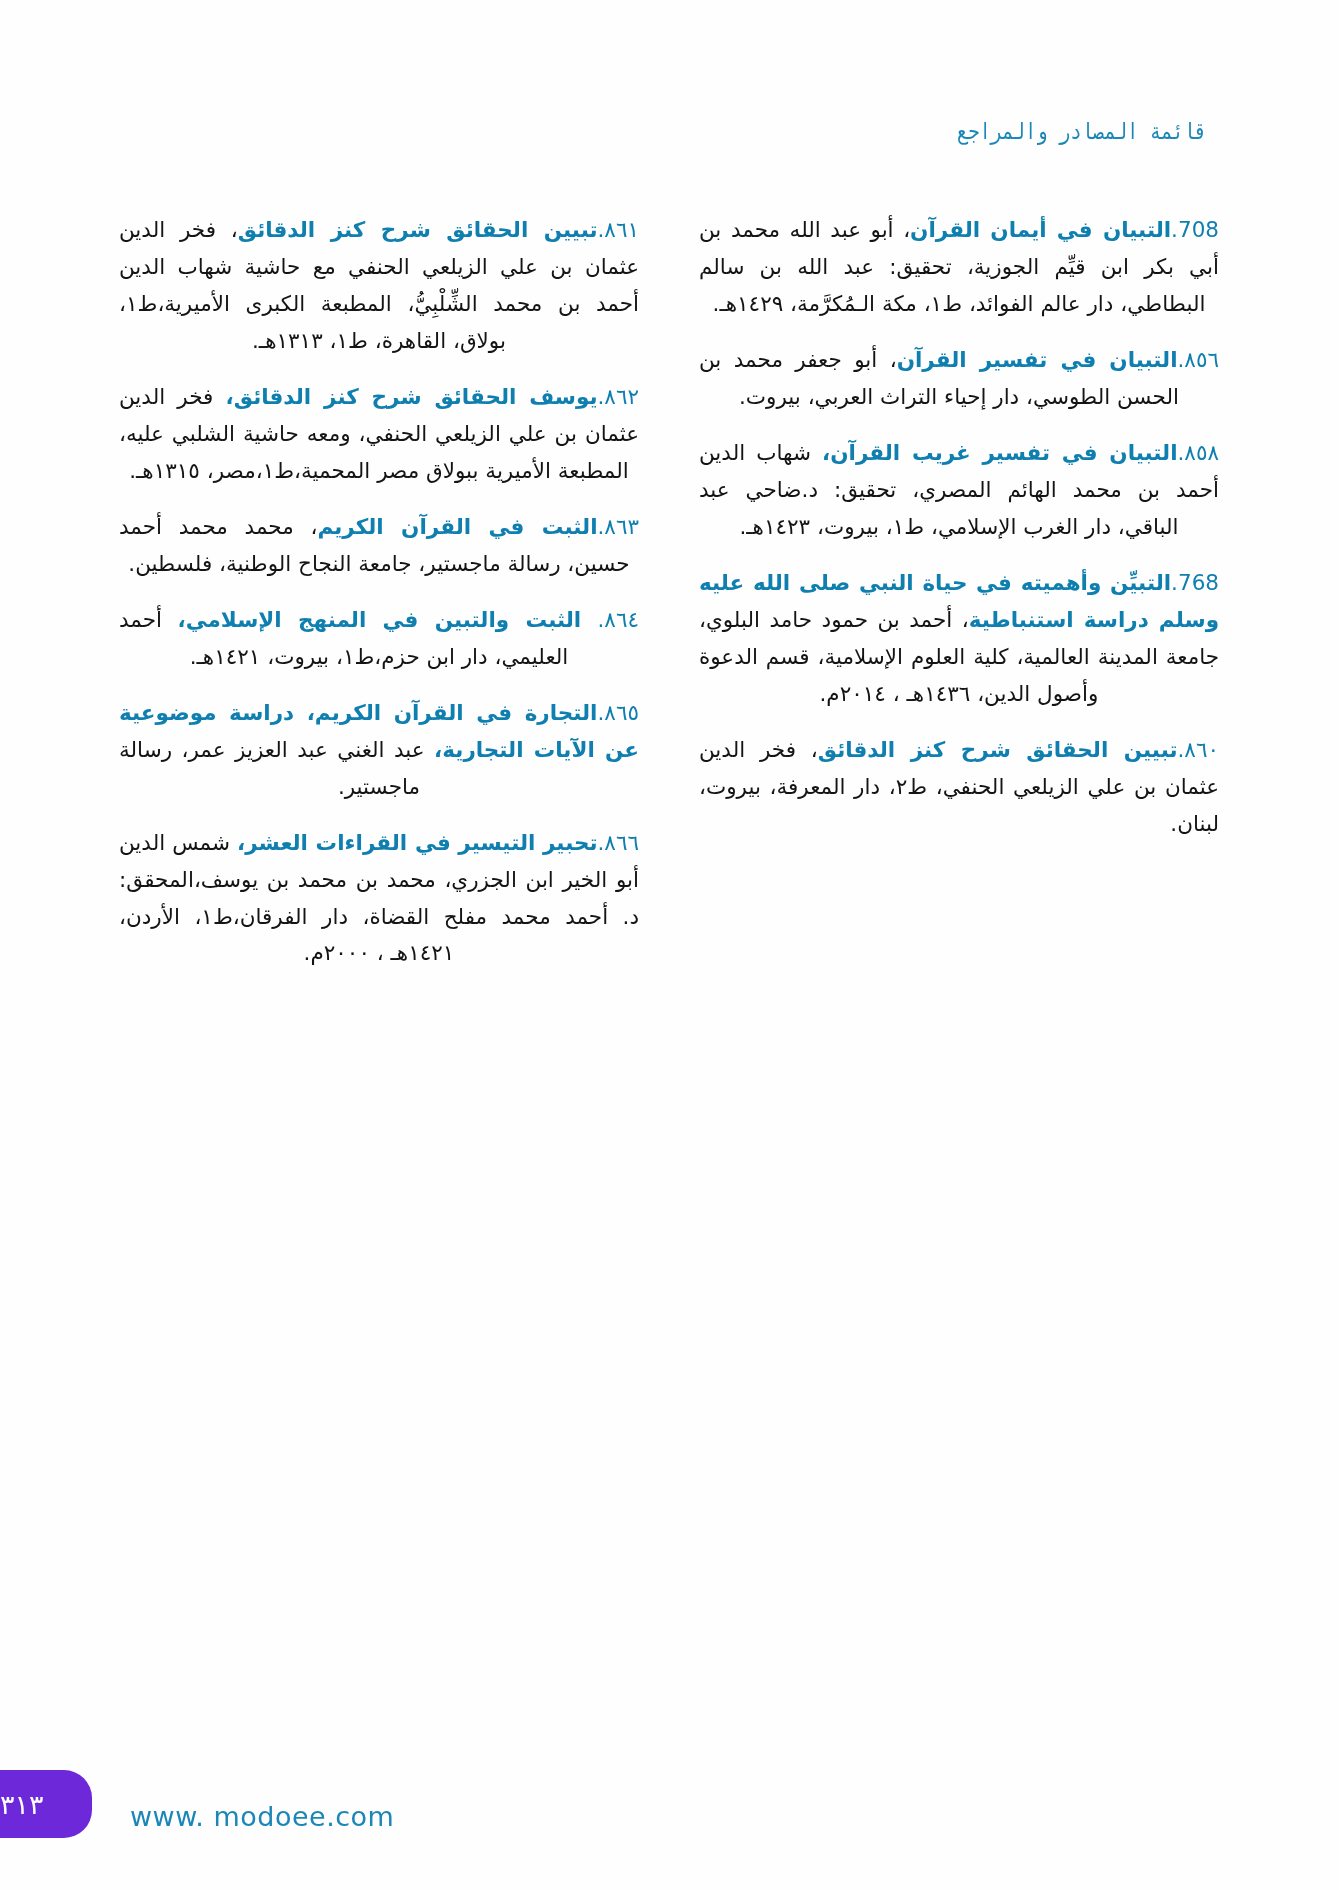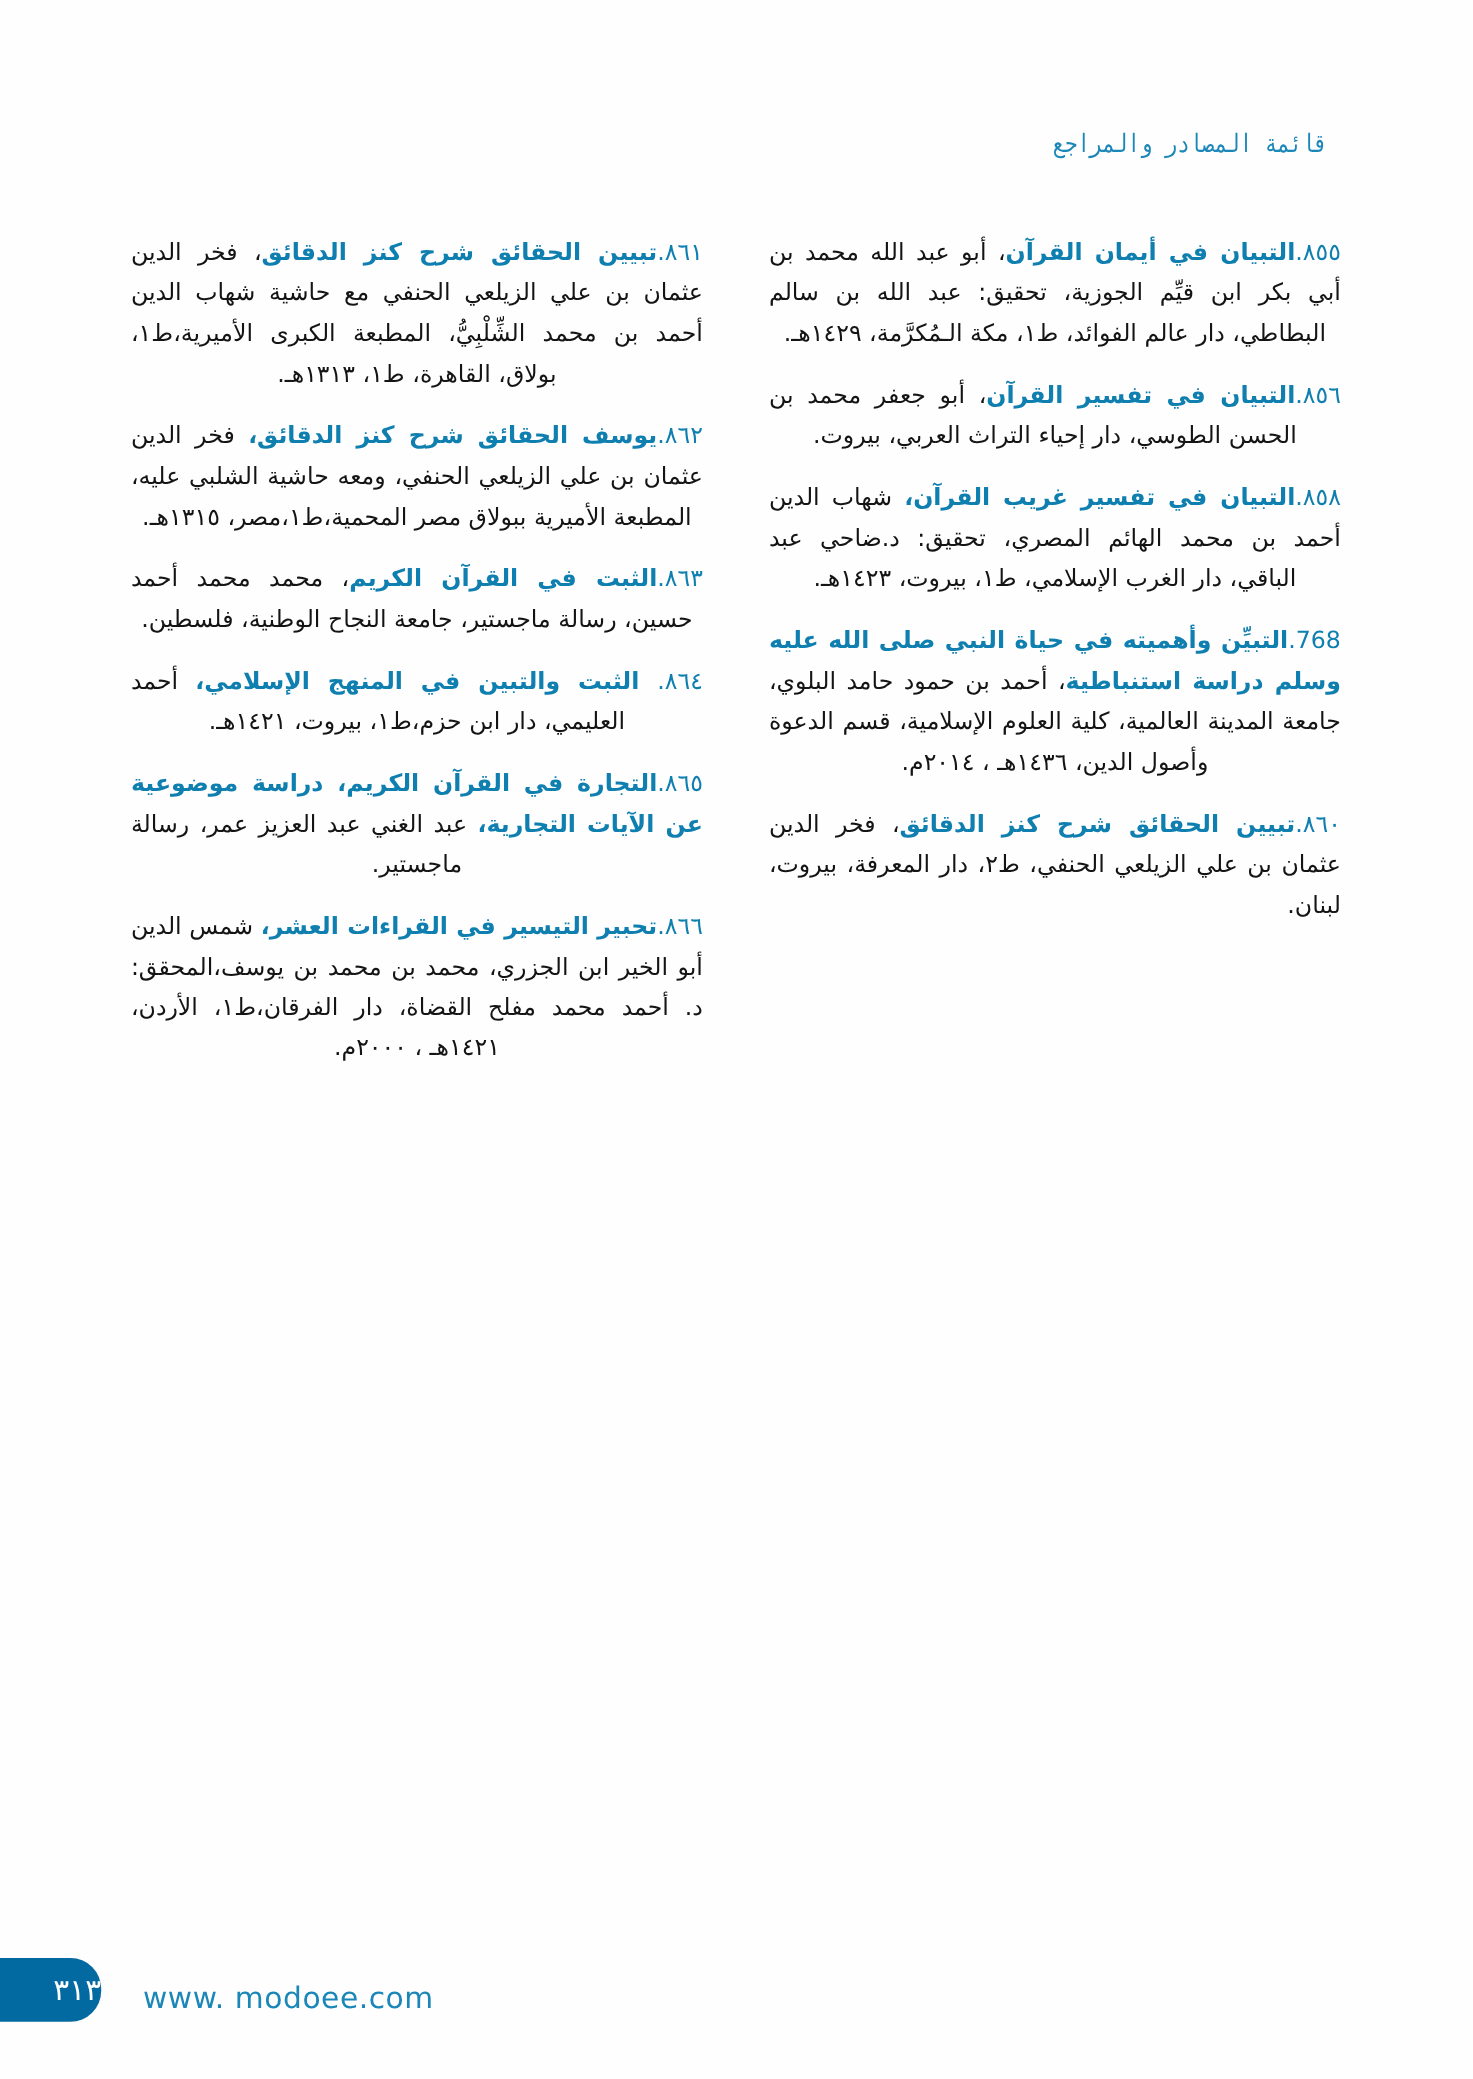--- a/index.html
+++ b/index.html
@@ -82,26 +82,26 @@
     bottom: 0;
     right: 0;
     left: 0;
     height: 150px;
   }
   .page-num-box {
     position: absolute;
     left: 0;
     bottom: 52px;
     width: 92px;
-    height: 58px;
-    background: #0369a1;
+    height: 68px;
+    background: #6d28d9;
     border-radius: 0 28px 28px 0;
     display: flex;
     align-items: center;
-    justify-content: flex-start;
+    justify-content: flex-end;
   }
   .page-num {
     color: #ffffff;
     font-size: 27px;
     letter-spacing: 2px;
   }
   .site {
     position: absolute;
     left: 130px;
     bottom: 58px;
@@ -119,21 +119,21 @@
 
   <div class="header">
     <div class="header-title">قائمة المصادر والمراجع</div>
   </div>
 
   <div class="columns">
 
     <div class="col">
 
       <div class="entry">
-        <span class="num">٨٥٥.</span><span class="ttl">التبيان في أيمان القرآن</span><span class="rest">، أبو عبد الله محمد بن أبي بكر ابن قيِّم الجوزية، تحقيق: عبد الله بن سالم البطاطي، دار عالم الفوائد، ط١، مكة الـمُكرَّمة، ١٤٢٩هـ.</span>
+        <span class="num">708.</span><span class="ttl">التبيان في أيمان القرآن</span><span class="rest">، أبو عبد الله محمد بن أبي بكر ابن قيِّم الجوزية، تحقيق: عبد الله بن سالم البطاطي، دار عالم الفوائد، ط١، مكة الـمُكرَّمة، ١٤٢٩هـ.</span>
       </div>
 
       <div class="entry">
         <span class="num">٨٥٦.</span><span class="ttl">التبيان في تفسير القرآن</span><span class="rest">، أبو جعفر محمد بن الحسن الطوسي، دار إحياء التراث العربي، بيروت.</span>
       </div>
 
 
       <div class="entry">
         <span class="num">٨٥٨.</span><span class="ttl">التبيان في تفسير غريب القرآن،</span><span class="rest"> شهاب الدين أحمد بن محمد الهائم المصري، تحقيق: د.ضاحي عبد الباقي، دار الغرب الإسلامي، ط١، بيروت، ١٤٢٣هـ.</span>
       </div>

